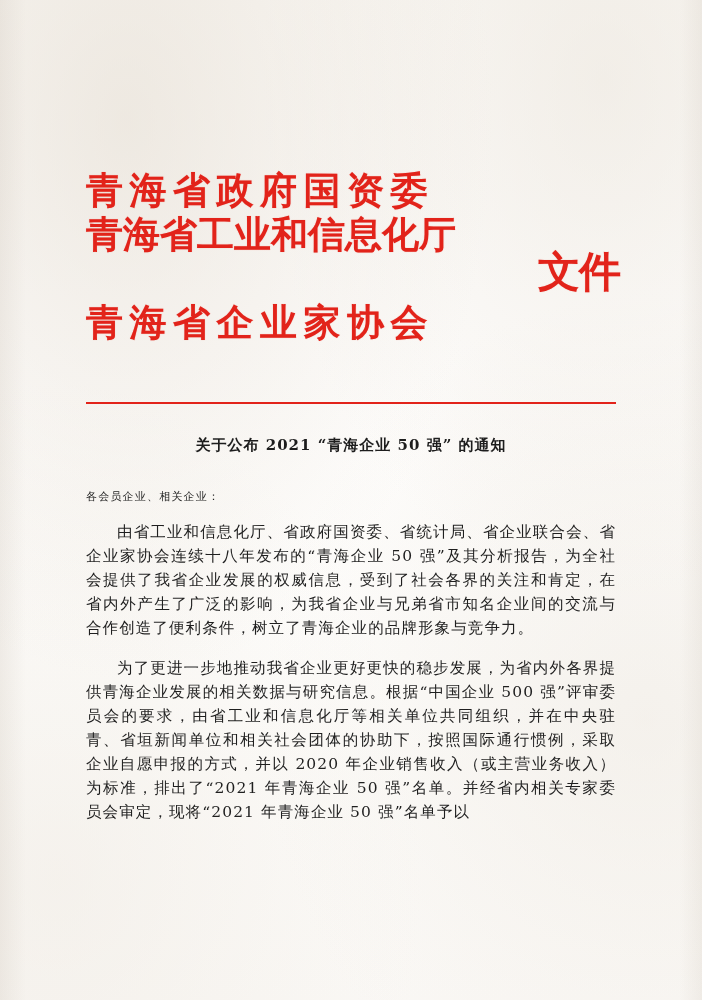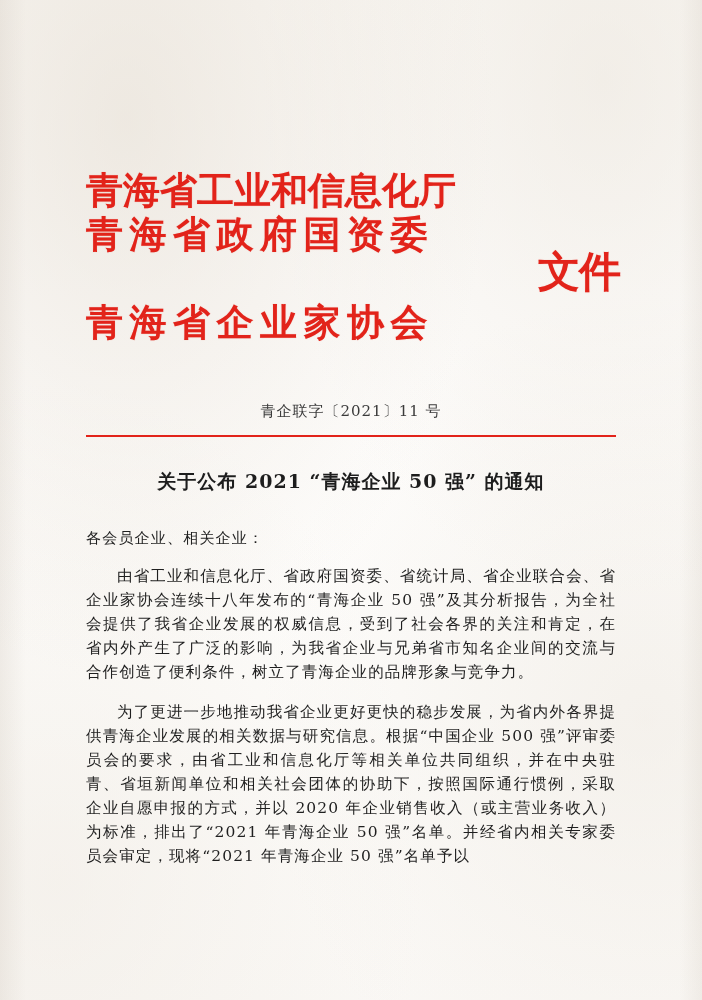--- a/index.html
+++ b/index.html
@@ -98,31 +98,31 @@
     margin-top: 14px;
     height: 2px;
     background: #e2231a;
     width: 100%;
   }
 
   
   .doc-title {
     text-align: center;
     margin-top: 32px;
-    font-size: 19px;
+    font-size: 15px;
     font-weight: bold;
     color: #1d1d1d;
     letter-spacing: 1px;
     font-family: "DejaVu Serif", "Liberation Serif", serif;
   }
 
   
   .salutation {
     margin-top: 34px;
-    font-size: 15px;
+    font-size: 11px;
     color: #1f1f1f;
     letter-spacing: 1.2px;
   }
   .para {
     margin-top: 16px;
     font-size: 15.5px;
     color: #1f1f1f;
     line-height: 24px;
     text-align: justify;
     text-indent: 2em;
@@ -136,33 +136,32 @@
 </head>
 <body>
 
 <div class="page">
   <div class="paper-texture"></div>
   <div class="edge-shade"></div>
 
   <div class="content">
 
     <div class="masthead">
+      <div class="mast-line spread">
+        <span style="letter-spacing:6.5px;">青海省政府国资委</span>
+      </div>
       <div class="mast-line" style="letter-spacing:0px;">
         <span>青海省工业和信息化厅</span>
-      </div>
-      <div class="mast-line spread">
-        <span style="letter-spacing:6.5px;">青海省政府国资委</span>
       </div>
       <div class="mast-line spread">
         <span style="letter-spacing:6.5px;margin-top:44px;">青海省企业家协会</span>
       </div>
       <div class="mast-wen">文件</div>
     </div>
 
-    <div class="docnum">青企联字〔2021〕11 号</div>
 
     <div class="redrule"></div>
 
     <div class="doc-title">关于公布 2021 “青海企业 50 强” 的通知</div>
 
     <div class="salutation">各会员企业、相关企业：</div>
 
     <div class="para">由省工业和信息化厅、省政府国资委、省统计局、省企业联合会、省企业家协会连续十八年发布的“青海企业 50 强”及其分析报告，为全社会提供了我省企业发展的权威信息，受到了社会各界的关注和肯定，在省内外产生了广泛的影响，为我省企业与兄弟省市知名企业间的交流与合作创造了便利条件，树立了青海企业的品牌形象与竞争力。</div>
     <div class="para">为了更进一步地推动我省企业更好更快的稳步发展，为省内外各界提供青海企业发展的相关数据与研究信息。根据“中国企业 500 强”评审委员会的要求，由省工业和信息化厅等相关单位共同组织，并在中央驻青、省垣新闻单位和相关社会团体的协助下，按照国际通行惯例，采取企业自愿申报的方式，并以 2020 年企业销售收入（或主营业务收入）为标准，排出了“2021 年青海企业 50 强”名单。并经省内相关专家委员会审定，现将“2021 年青海企业 50 强”名单予以</div>
 

